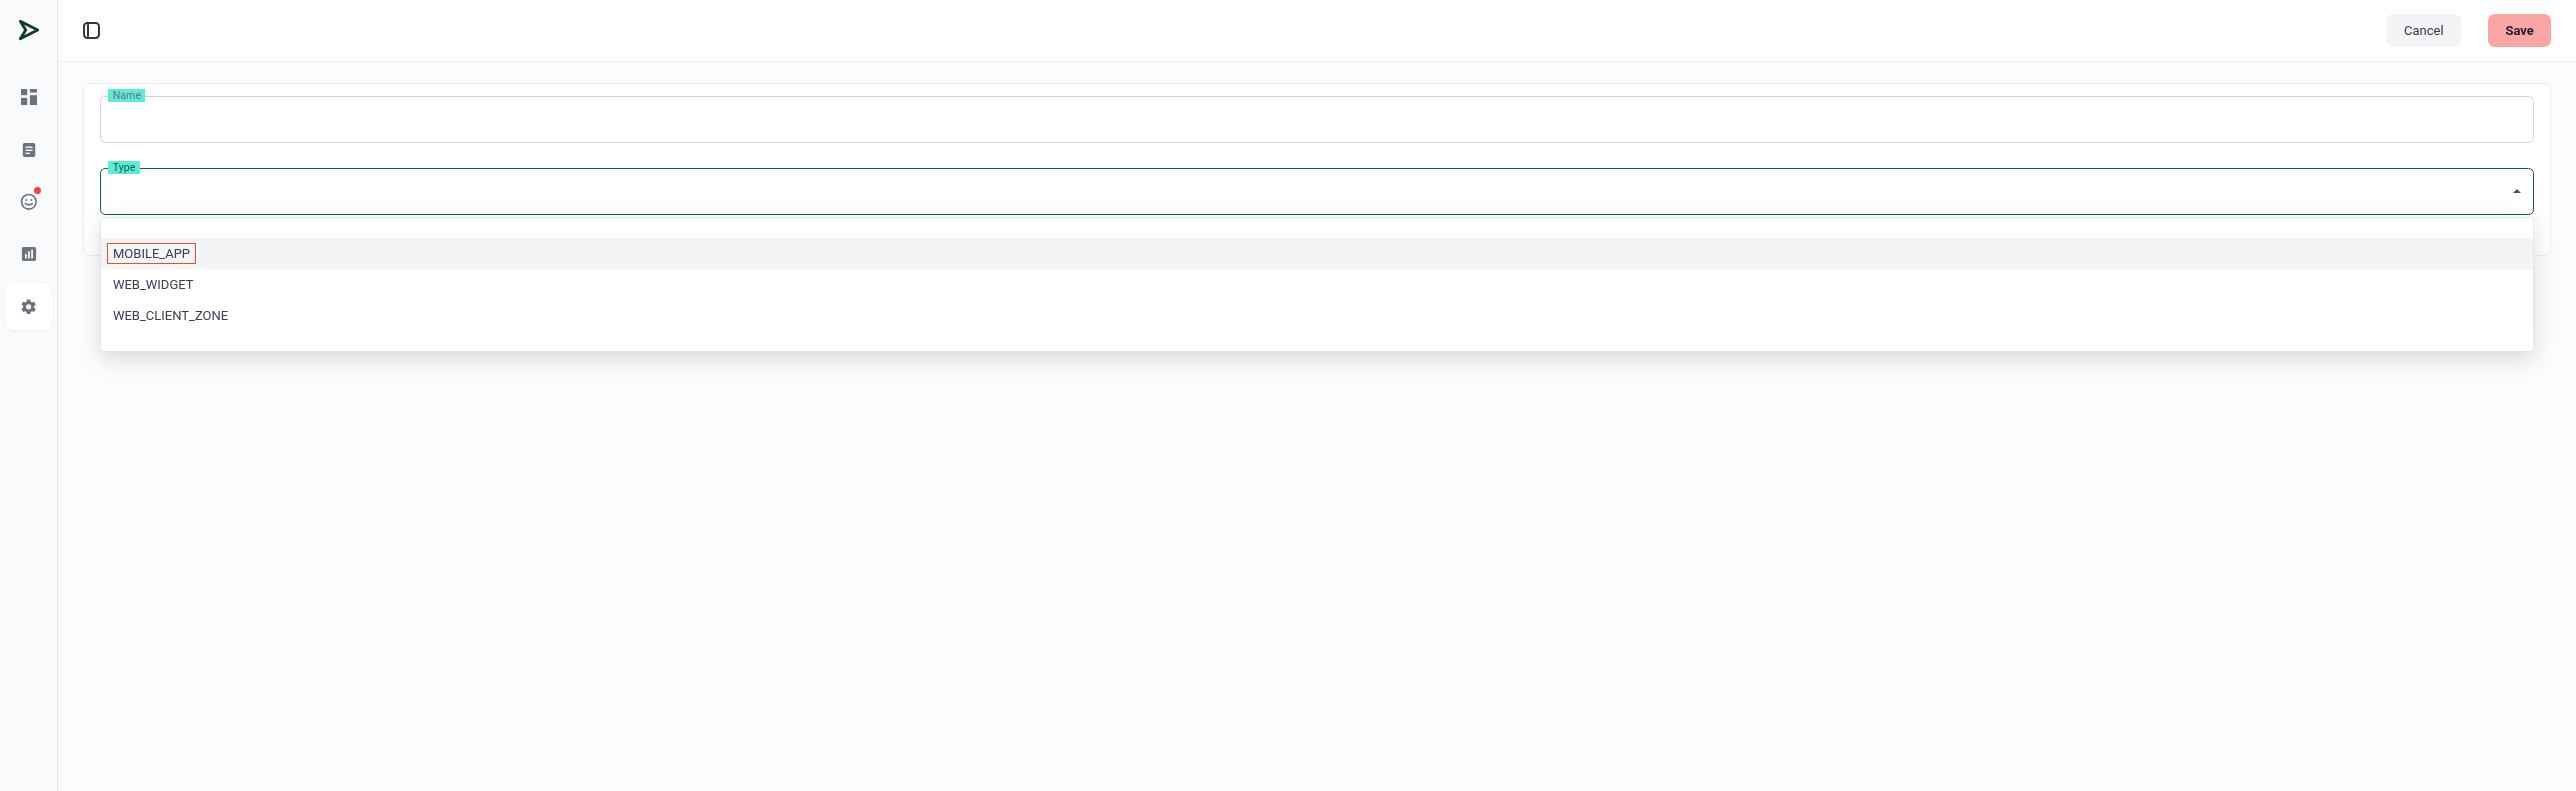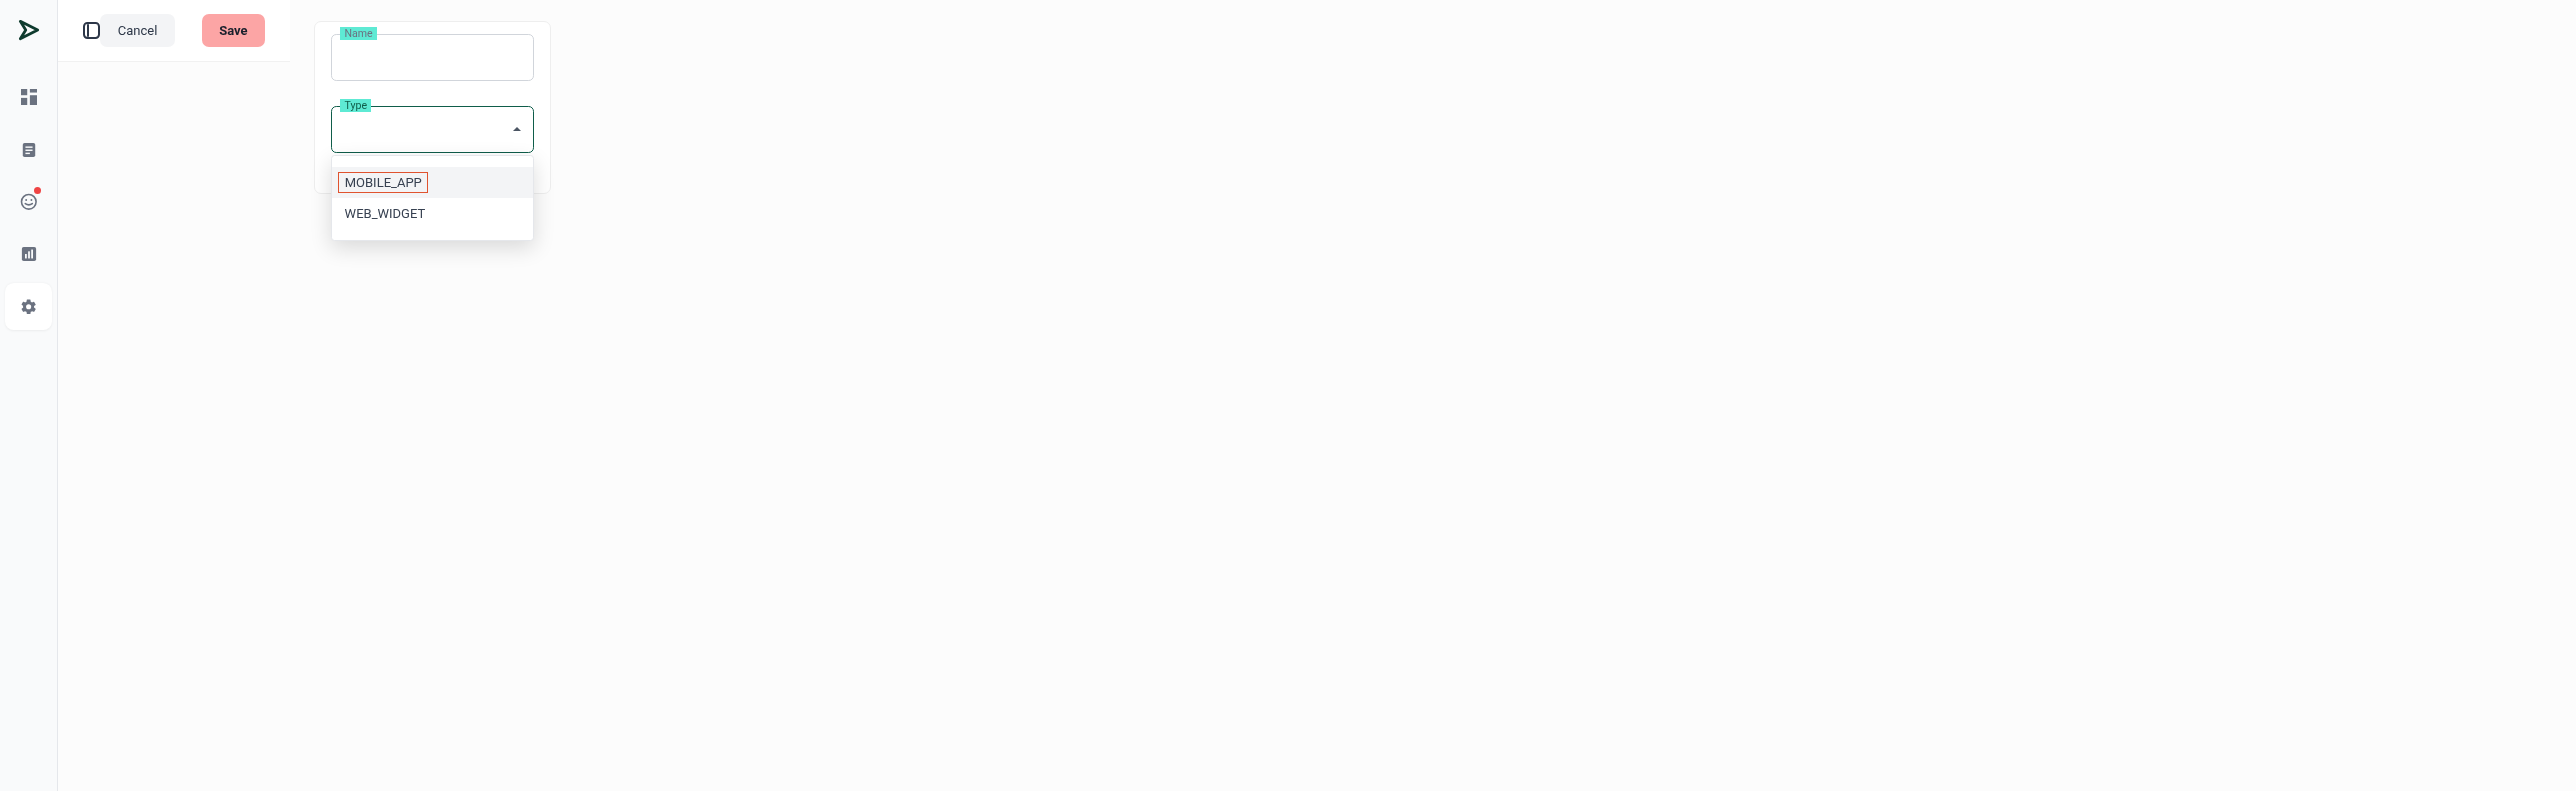--- a/index.html
+++ b/index.html
@@ -38,21 +38,21 @@
       background: #fff;
       box-shadow: 0 0.9px 2.6px rgba(0,0,0,0.06);
     }
     .sidebar .nav-item .dot {
       position: absolute;
       top: 8.8px; right: 10.6px;
       width: 7px; height: 7px;
       background: #ef4444;
       border-radius: 50%;
     }
-    .main { flex: 1; display: flex; flex-direction: row; }
+    .main { flex: 1; display: flex; flex-direction: column; }
     .topbar {
       height: 62px;
       border-bottom: 0.9px solid #f1f1f1;
       display: flex;
       align-items: center;
       padding: 0 24.6px;
       justify-content: space-between;
       background: #fff;
     }
     .topbar-left { display: flex; align-items: center; gap: 8.8px; }
@@ -131,21 +131,21 @@
     }
     .dropdown {
       position: absolute;
       left: 0; right: 0;
       top: 49px;
       background: #fff;
       border: 0.9px solid #e5e7eb;
       border-radius: 3.5px;
       box-shadow: 0 7px 21px rgba(0,0,0,0.14);
       z-index: 10;
-      padding: 11px 0;
+      padding: 20px 0;
     }
     .dropdown-item {
       padding: 8px 12.3px;
       font-size: 13px;
       color: #374151;
       cursor: pointer;
     }
     .dropdown-item.highlighted { background: #f3f4f6; }
     .hl-box {
       display: inline-block;
@@ -234,20 +234,21 @@
           <div class="select-box">
             <span></span>
             <span class="caret"></span>
           </div>
 
           <div class="dropdown">
             <div class="dropdown-item highlighted">
               <span class="hl-box">MOBILE_APP</span>
             </div>
             <div class="dropdown-item">WEB_WIDGET</div>
+            <div class="dropdown-item">WEB_CLIENT_ZONE</div>
           </div>
         </div>
 
       </div>
     </div>
   </div>
 </div>
 
 
 </body></html>

